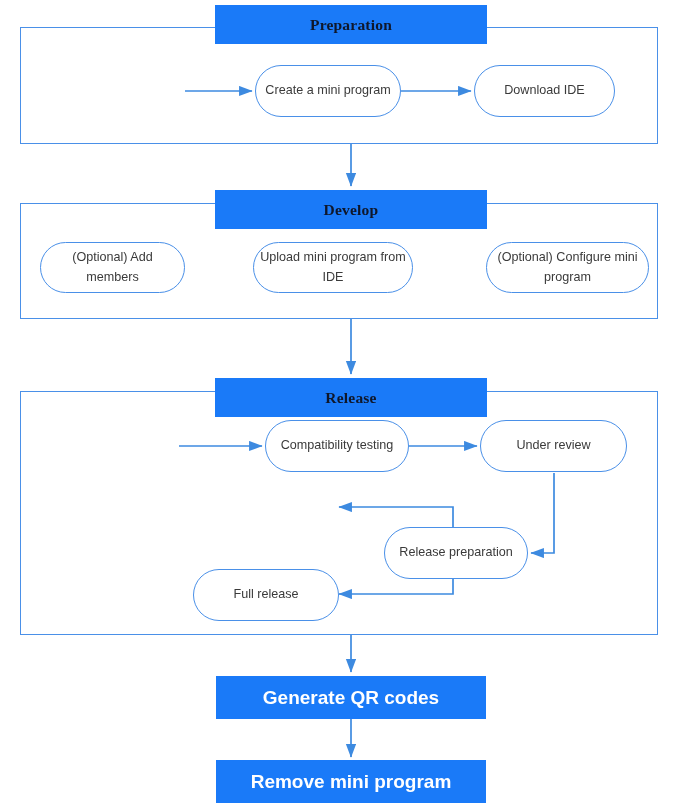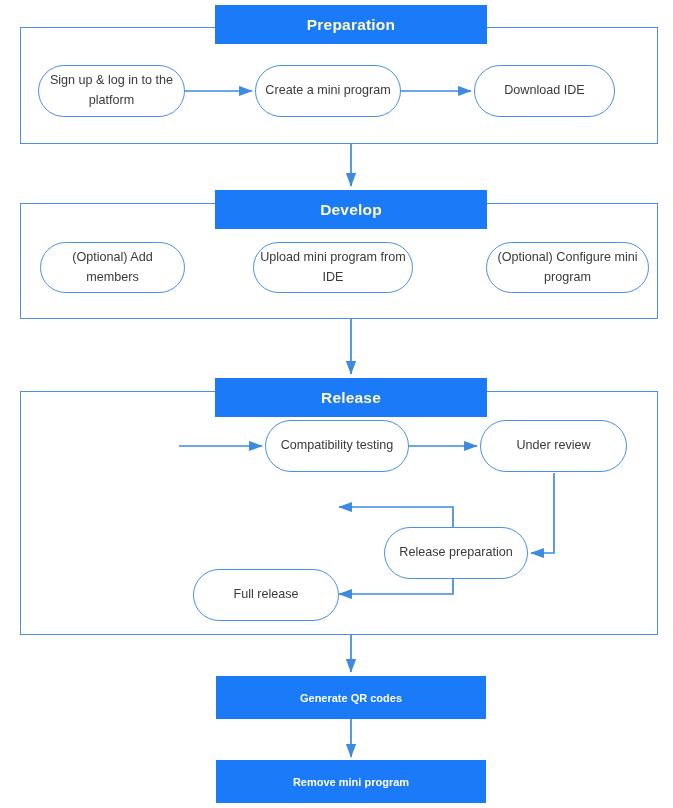--- a/index.html
+++ b/index.html
@@ -1,26 +1,26 @@
 <!DOCTYPE html>
 <html><head>
 <meta charset="utf-8">
 <style>
   html,body{margin:0;padding:0;background:#ffffff;}
   body{width:673px;height:808px;font-family:"Liberation Sans",sans-serif;}
   #canvas{position:relative;width:673px;height:808px;overflow:hidden;}
   svg#wires{position:absolute;left:0;top:0;width:673px;height:808px;}
   .group-box{position:absolute;border:1.4px solid #4a90e8;background:transparent;box-sizing:border-box;}
-  .hdr{position:absolute;background:#1a7af8;color:#fef9c3;display:flex;align-items:center;justify-content:center;
-       font-size:15.5px;font-weight:bold;letter-spacing:.2px;box-sizing:border-box;}
+  .hdr{position:absolute;background:#1a7af8;color:#0f172a;display:flex;align-items:center;justify-content:center;
+       font-size:15.5px;font-weight:bold;letter-spacing:.2px;box-sizing:border-box;font-family:Liberation Serif, serif;}
   .node{position:absolute;border:1.4px solid #4a90e8;border-radius:26px;background:#ffffff;
         display:flex;align-items:center;justify-content:center;text-align:center;
         font-size:12.6px;color:#3a3a3a;line-height:1.55;box-sizing:border-box;padding:2px 6px;}
   .endbox{position:absolute;background:#1a7af8;color:#ffffff;display:flex;align-items:center;justify-content:center;
-          font-size:11px;font-weight:bold;box-sizing:border-box;}
+          font-size:19px;font-weight:bold;box-sizing:border-box;}
 </style>
 </head>
 <body>
 
 <div id="canvas">
 
   <svg id="wires" viewBox="0 0 673 808" xmlns="http://www.w3.org/2000/svg">
     <defs>
       <marker id="ar" markerWidth="9" markerHeight="9" refX="7.6" refY="3" orient="auto" markerUnits="strokeWidth">
         <path d="M0,0 L8,3 L0,6 z" fill="#3d8ae0"></path>
@@ -45,21 +45,20 @@
       <path d="M453,579 L453,594 L339,594"></path>
 
       <path d="M351,635 L351,672"></path>
 
       <path d="M351,719 L351,757"></path>
     </g>
   </svg>
 
   <div class="group-box" style="left:20px;top:27px;width:638px;height:117px;"></div>
   <div class="hdr" style="left:215px;top:5px;width:272px;height:39px;">Preparation</div>
-  <div class="node" style="left:38px;top:65px;width:147px;height:52px;">Sign up &amp; log in to the platform</div>
   <div class="node" style="left:255px;top:65px;width:146px;height:52px;">Create a mini program</div>
   <div class="node" style="left:474px;top:65px;width:141px;height:52px;">Download IDE</div>
 
   <div class="group-box" style="left:20px;top:203px;width:638px;height:116px;"></div>
   <div class="hdr" style="left:215px;top:190px;width:272px;height:39px;">Develop</div>
   <div class="node" style="left:40px;top:242px;width:145px;height:51px;">(Optional) Add members</div>
   <div class="node" style="left:253px;top:242px;width:160px;height:51px;">Upload mini program from IDE</div>
   <div class="node" style="left:486px;top:242px;width:163px;height:51px;">(Optional) Configure mini program</div>
 
   <div class="group-box" style="left:20px;top:391px;width:638px;height:244px;"></div>

